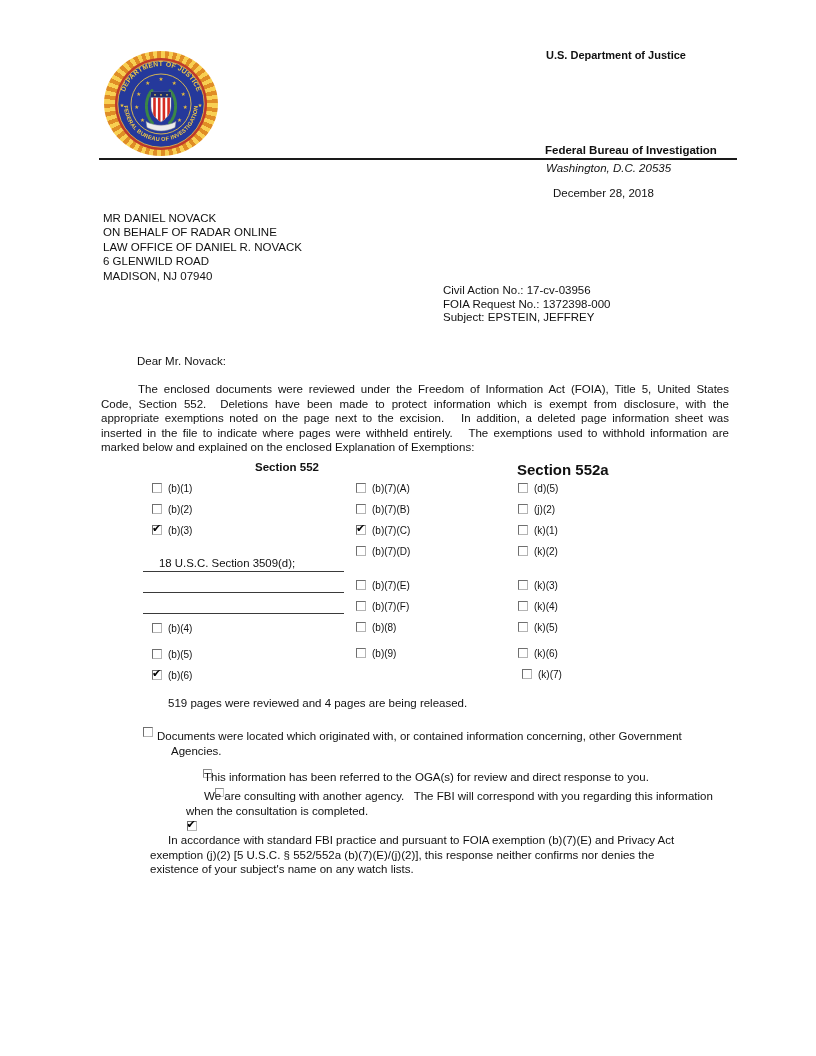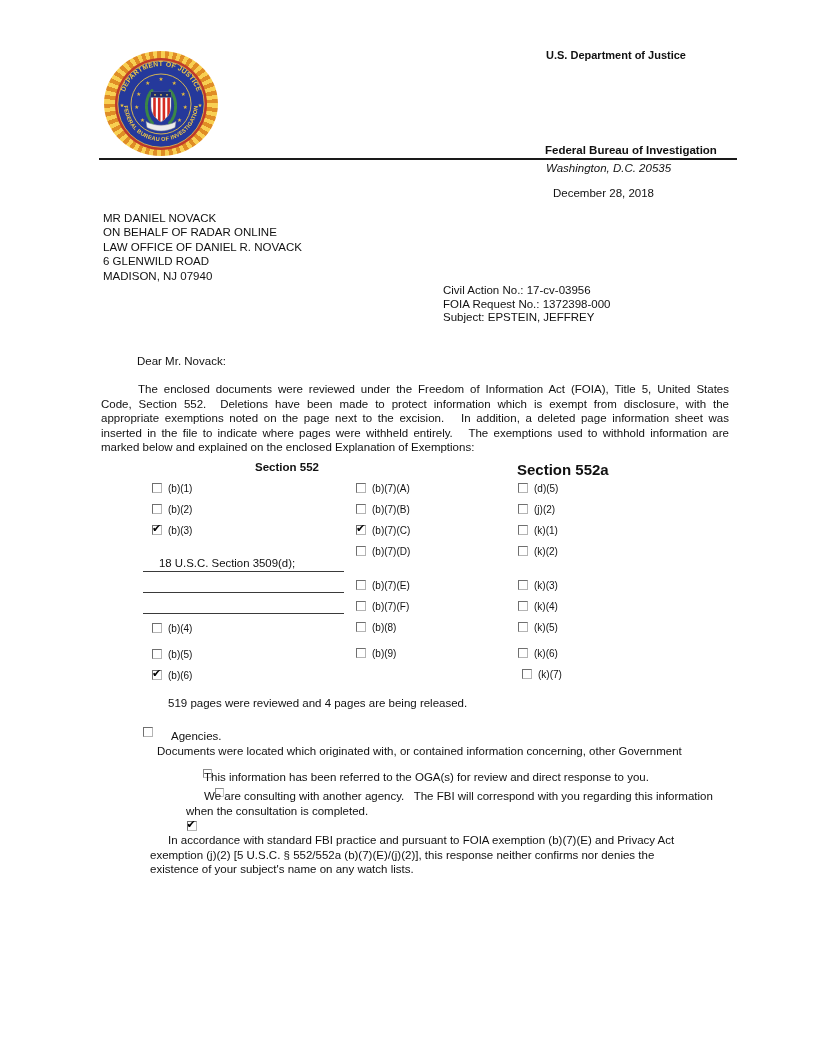--- a/index.html
+++ b/index.html
@@ -241,22 +241,22 @@
   <div class="uline" style="top:571px;"></div>
   <div class="uline" style="top:592px;"></div>
   <div class="uline" style="top:613px;"></div>
 
   
   <div class="abs" style="left:152px; top:697px;margin-left:16px;">519 pages were reviewed and 4 pages are being released.</div>
 
   
   <span class="cb abs" style="left:143px; top:727px;"></span>
   <div class="abs" style="left:157px; top:729px; width:560px;">
+    <div class="line" style="line-height:15px;">Documents were located which originated with, or contained information concerning, other Government</div>
     <div class="line" style="line-height:15px; padding-left:14px;">Agencies.</div>
-    <div class="line" style="line-height:15px;">Documents were located which originated with, or contained information concerning, other Government</div>
   </div>
 
   <span class="cb small abs" style="left:190px; top:768px;"></span>
   <div class="abs line" style="left:204px; top:770px; width:525px;">This information has been referred to the OGA(s) for review and direct response to you.</div>
 
   <span class="cb small abs" style="left:190px; top:787px;"></span>
   <div class="abs line" style="left:204px; top:789px; width:528px; line-height:15px;">We are consulting with another agency.   The FBI will correspond with you regarding this information</div>
   <div class="abs line" style="left:186px; top:804px; width:528px; line-height:15px;">when the consultation is completed.</div>
 
   

